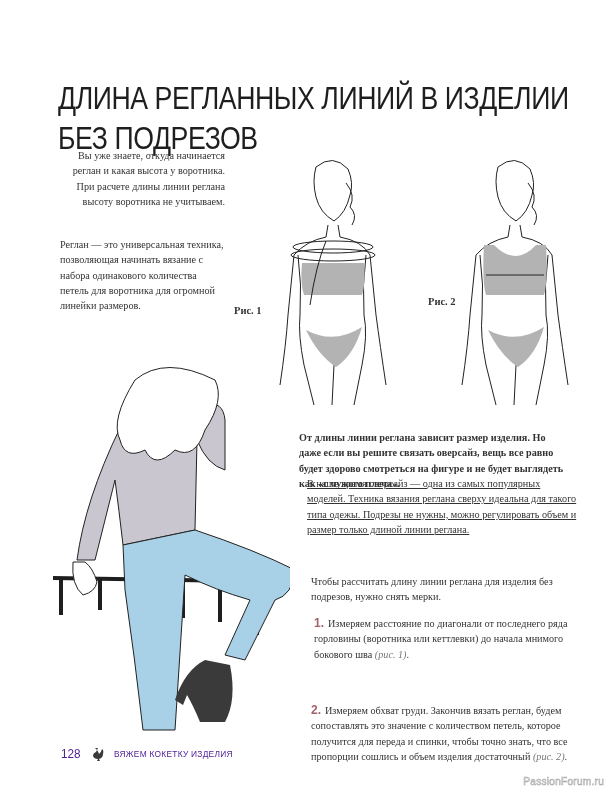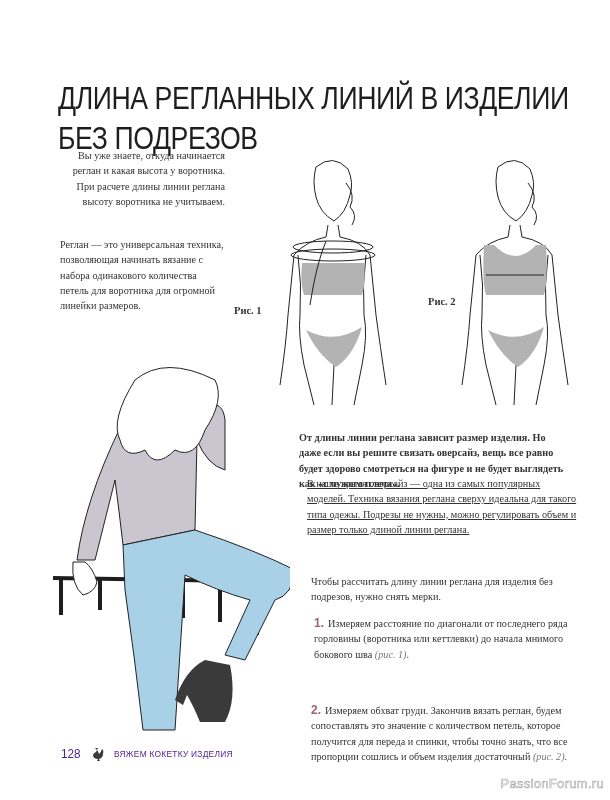--- a/index.html
+++ b/index.html
@@ -28,21 +28,21 @@
     .num { font-family: "Liberation Sans", sans-serif; color: #a0636b; font-weight: bold; font-size: 12px; margin-right: 4px; }
     .ref { font-style: italic; color: #777; }
     .footer {
       position: absolute; left: 60px; top: 746px; display: flex; align-items: center; gap: 10px;
       font-family: "Liberation Sans", sans-serif; color: #4c1d95;
     }
     .page-num { font-size: 13px; transform: scaleX(0.9); }
     .section { font-size: 9.5px; letter-spacing: 0.3px; transform: scaleX(0.88); transform-origin: left center; }
     .watermark {
       position: absolute; right: 6px; top: 776px; font-family: "Liberation Sans", sans-serif;
-      font-size: 13px; color: #fff; -webkit-text-stroke: 0.6px #aaa; letter-spacing: 0.3px;
+      font-size: 10px; color: #fff; -webkit-text-stroke: 0.6px #aaa; letter-spacing: 0.3px;
     }
     svg { position: absolute; }
   </style>
 </head>
 <body>
 
 <h1 class="title">
   <div>ДЛИНА РЕГЛАННЫХ ЛИНИЙ В ИЗДЕЛИИ</div>
   <div>БЕЗ ПОДРЕЗОВ</div>
 </h1>

